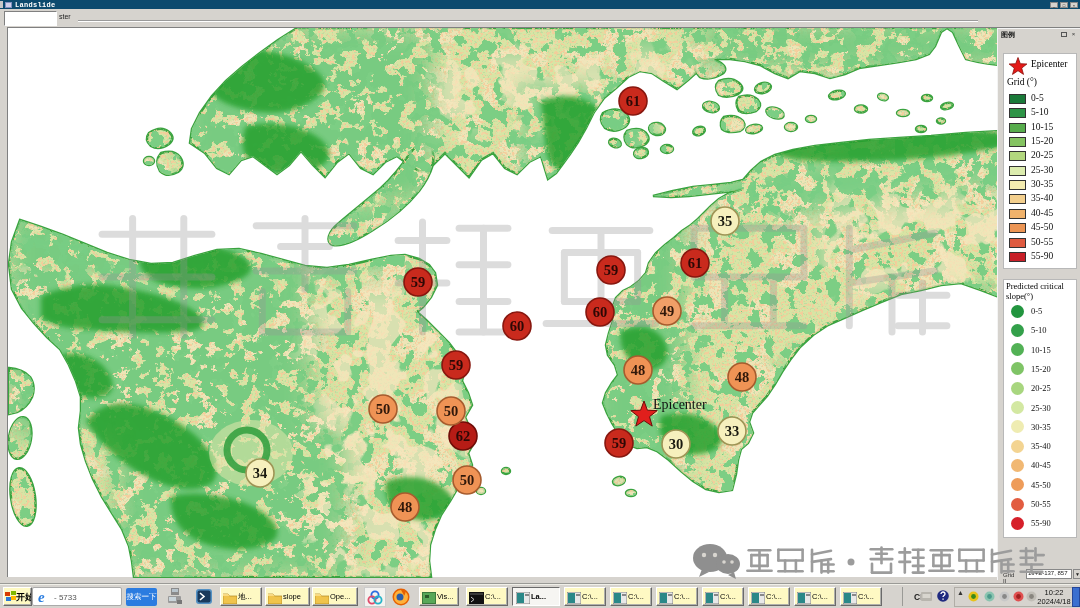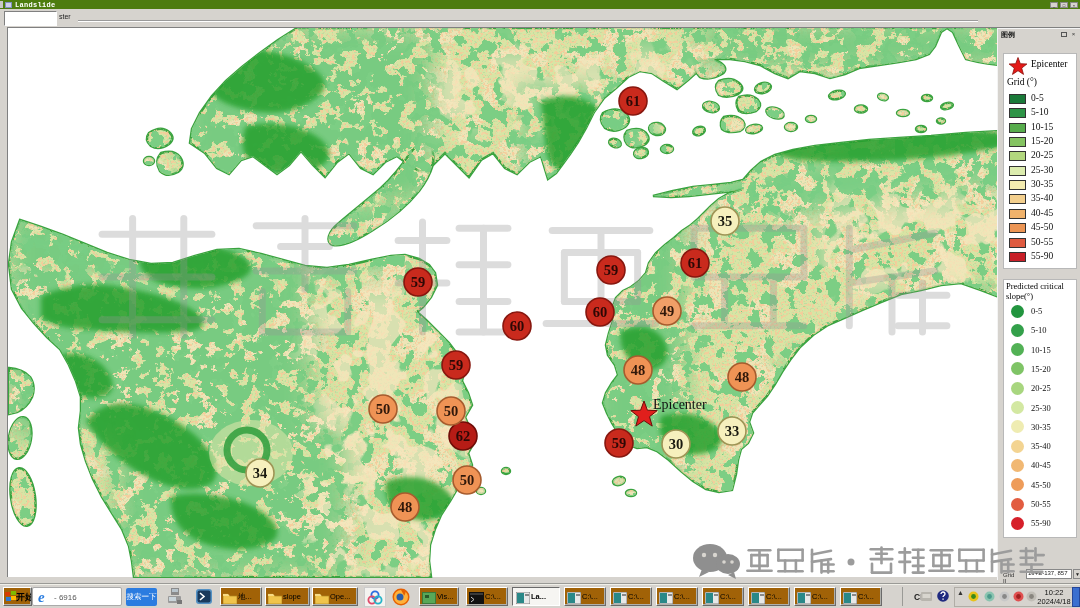--- a/index.html
+++ b/index.html
@@ -1,18 +1,18 @@
 <!DOCTYPE html>
 <html><head>
 <meta charset="utf-8">
 <style>
 *{margin:0;padding:0;box-sizing:border-box}
 html,body{width:1080px;height:608px;overflow:hidden;background:#d6d3ce;font-family:"Liberation Sans",sans-serif}
 #stage{position:absolute;left:0;top:0;width:1080px;height:608px}
-#titlebar{position:absolute;left:0;top:0;width:1080px;height:9px;background:#4d7c0f;color:#fff}
+#titlebar{position:absolute;left:0;top:0;width:1080px;height:9px;background:#0c4a6e;color:#fff}
 #titletxt{position:absolute;left:15px;top:1px;font:bold 7px "Liberation Mono",monospace;letter-spacing:0.3px}
 #ticon{position:absolute;left:5px;top:1.5px;width:7px;height:6px;background:#d0d0e8;border:1px solid #8090c0}
 #ticon0{position:absolute;left:0px;top:1px;width:3px;height:7px;background:#c8c8c8}
 .wbtn{position:absolute;top:1.5px;width:8px;height:6.5px;background:#d6d3ce;border:1px solid #888;font:4px "Liberation Sans";color:#000;text-align:center;line-height:5px}
 #toolbar{position:absolute;left:0;top:9px;width:1080px;height:18px;background:#d6d3ce}
 #combo{position:absolute;left:4px;top:2px;width:53px;height:15px;background:#fff;border:1px solid #808080;border-right-color:#fff;border-bottom-color:#fff}
 #ster{position:absolute;left:59px;top:4px;font:7px "Liberation Sans";color:#222}
 #groove{position:absolute;left:78px;top:11px;width:900px;height:2px;border-top:1px solid #9a9a9a;border-bottom:1px solid #fff}
 #map{position:absolute;left:7px;top:27px;width:1073px;height:550px;background:#fff;border-top:1px solid #808080;border-left:1px solid #808080}
 #wm2{position:absolute;left:690px;top:542px;height:40px;z-index:60;color:#9c9c9c;font:normal 31px "Liberation Sans";white-space:nowrap}
@@ -20,21 +20,21 @@
 #legend .ltitle{position:absolute;left:3px;top:1px;font:bold 7px "Liberation Sans";color:#111}
 .lbox{position:absolute;left:5px;width:74px;background:#fff;border:1px solid #b8b8b8}
 #lbox1{top:24px;height:216px}
 #lbox2{top:250px;height:259px}
 .sw{position:absolute;left:5px;width:17px;height:10px;border:1px solid #333}
 .swl{position:absolute;left:27px;font:9.5px "Liberation Serif",serif;color:#111}
 .cir{position:absolute;left:7px;width:13px;height:13px;border-radius:50%}
 .cirl{position:absolute;left:27px;font:8.5px "Liberation Serif",serif;color:#111}
 #taskbar{position:absolute;left:0;top:584px;width:1080px;height:24px;background:#d6d3ce;border-top:1px solid #f0efe8;z-index:70}
 #tbline{position:absolute;left:0;top:583px;width:1080px;height:1px;background:#9a9a96;z-index:70}
-.tbtn{position:absolute;top:2px;height:19px;background:#a16207;border:1px solid #fff;border-right-color:#6a6a6a;border-bottom-color:#6a6a6a;box-shadow:inset -1px -1px 0 #b0b0ab;font:7.5px "Liberation Sans";color:#000;overflow:hidden;white-space:nowrap}
+.tbtn{position:absolute;top:2px;height:19px;background:#fef9c3;border:1px solid #fff;border-right-color:#6a6a6a;border-bottom-color:#6a6a6a;box-shadow:inset -1px -1px 0 #b0b0ab;font:7.5px "Liberation Sans";color:#000;overflow:hidden;white-space:nowrap}
 .tico{display:inline-block;vertical-align:middle}
 #dropdownrow{position:absolute;left:1003px;top:569px;z-index:30;font:6px "Liberation Sans";color:#222}
 </style>
 </head>
 <body>
 <div id="stage">
 
 <div id="map">
 <svg width="1073" height="550" viewBox="7 27 1073 550" xmlns="http://www.w3.org/2000/svg">
 <defs>
@@ -443,21 +443,21 @@
 <div id="taskbar">
 <div class="tbtn" style="left:3px;width:29px;font:bold 9px 'Liberation Sans'">
 <svg class="tico" width="11" height="11" viewBox="0 0 11 11" style="margin:3px 0 0 1px">
           <rect x="0" y="1" width="5" height="4" fill="#d83b01"></rect>
           <rect x="6" y="0" width="5" height="4" fill="#7fba00"></rect>
           <rect x="1" y="6" width="5" height="4" fill="#2b78d7"></rect>
           <rect x="6" y="5" width="5" height="4" fill="#ffb900"></rect>
         </svg><span style="vertical-align:top;line-height:18px">开始</span></div>
 <div style="position:absolute;left:32px;top:2px;width:90px;height:19px;background:#fff;border:1px solid #aaa;border-radius:2px">
 <span style="position:absolute;left:5px;top:1px;font:italic bold 15px 'Liberation Serif';color:#2a7de0">e</span>
-<span style="position:absolute;left:21px;top:5px;font:8px 'Liberation Sans';color:#555">- 6916</span>
+<span style="position:absolute;left:21px;top:5px;font:8px 'Liberation Sans';color:#555">- 5733</span>
       </div>
 <div style="position:absolute;left:126px;top:2.5px;width:31px;height:18px;background:#2b7ce0;border-radius:2px;color:#fff;font:7.5px 'Liberation Sans';text-align:center;line-height:18px">搜索一下</div>
 <svg style="position:absolute;left:167px;top:3px" width="16" height="17" viewBox="0 0 16 17">
         <rect x="4" y="0" width="8" height="7" fill="#8b8b8b"></rect>
         <rect x="5" y="1" width="6" height="3" fill="#b8c4cc"></rect>
         <rect x="1" y="8" width="13" height="7" rx="1" fill="#9a9a9a"></rect>
         <rect x="2" y="9" width="7" height="4" fill="#c9d4da"></rect>
         <rect x="10" y="12" width="5" height="4" fill="#777"></rect>
       </svg>
 <svg style="position:absolute;left:196px;top:4px" width="16" height="15" viewBox="0 0 16 15">

